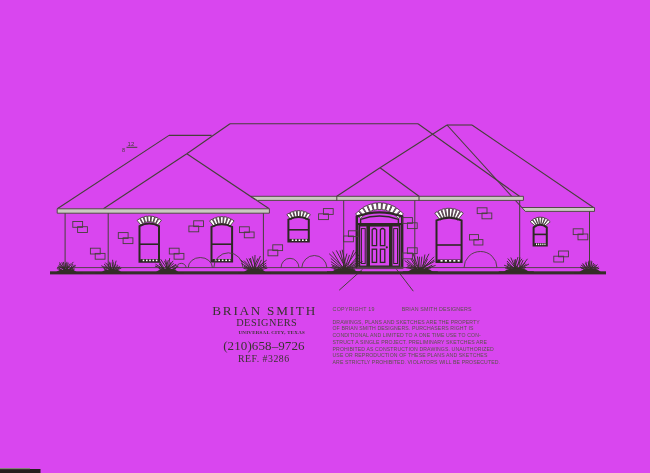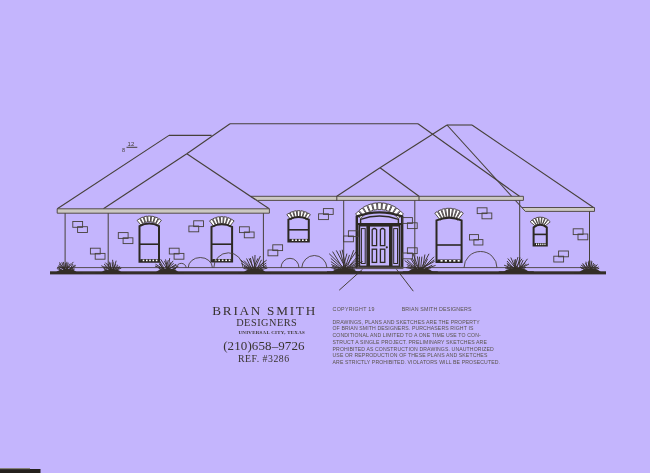--- a/index.html
+++ b/index.html
@@ -1,17 +1,17 @@
 <!DOCTYPE html>
 <html><head>
 <meta charset="utf-8">
 <title>Front Elevation</title>
 <style>
 html,body{margin:0;padding:0;background:#ffffff;}
-#page{position:relative;width:650px;height:473px;background:#c4b5fd;overflow:hidden;}
+#page{position:relative;width:650px;height:473px;background:#d946ef;overflow:hidden;}
 svg{position:absolute;top:0;left:0;}
 </style>
 </head>
 <body>
 <div id="page">
 <svg width="650" height="473" viewBox="0 0 650 473" shape-rendering="geometricPrecision">
 
 <g>
         <line x1="230" y1="123.8" x2="418" y2="123.8" stroke="#46403a" stroke-width="1.1"></line>
       </g>

